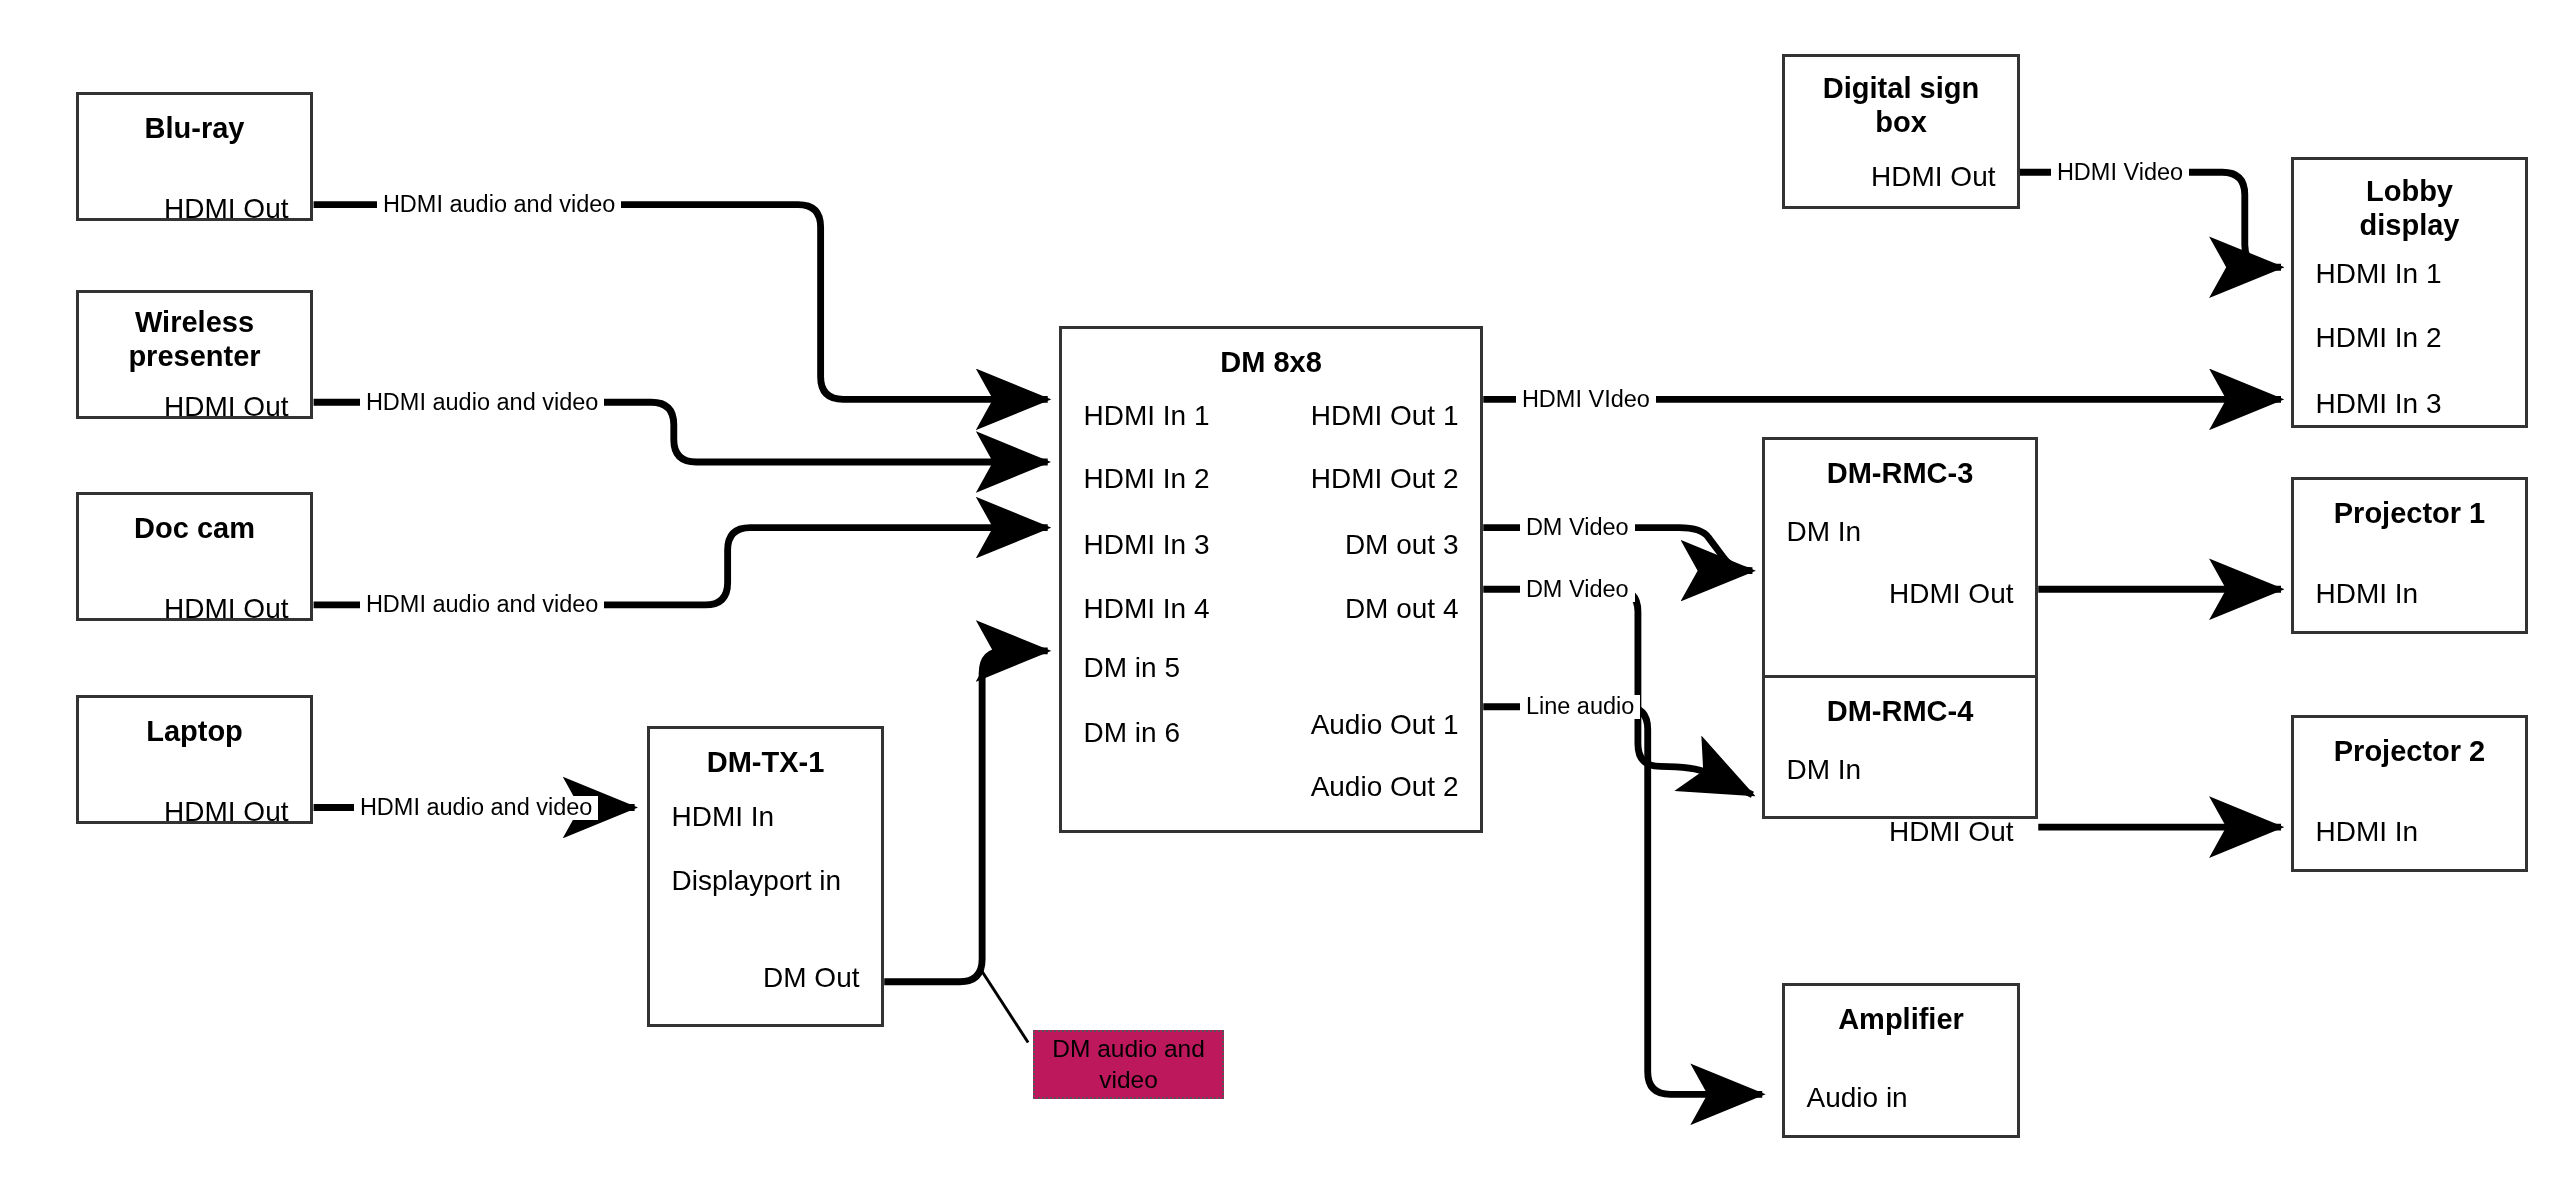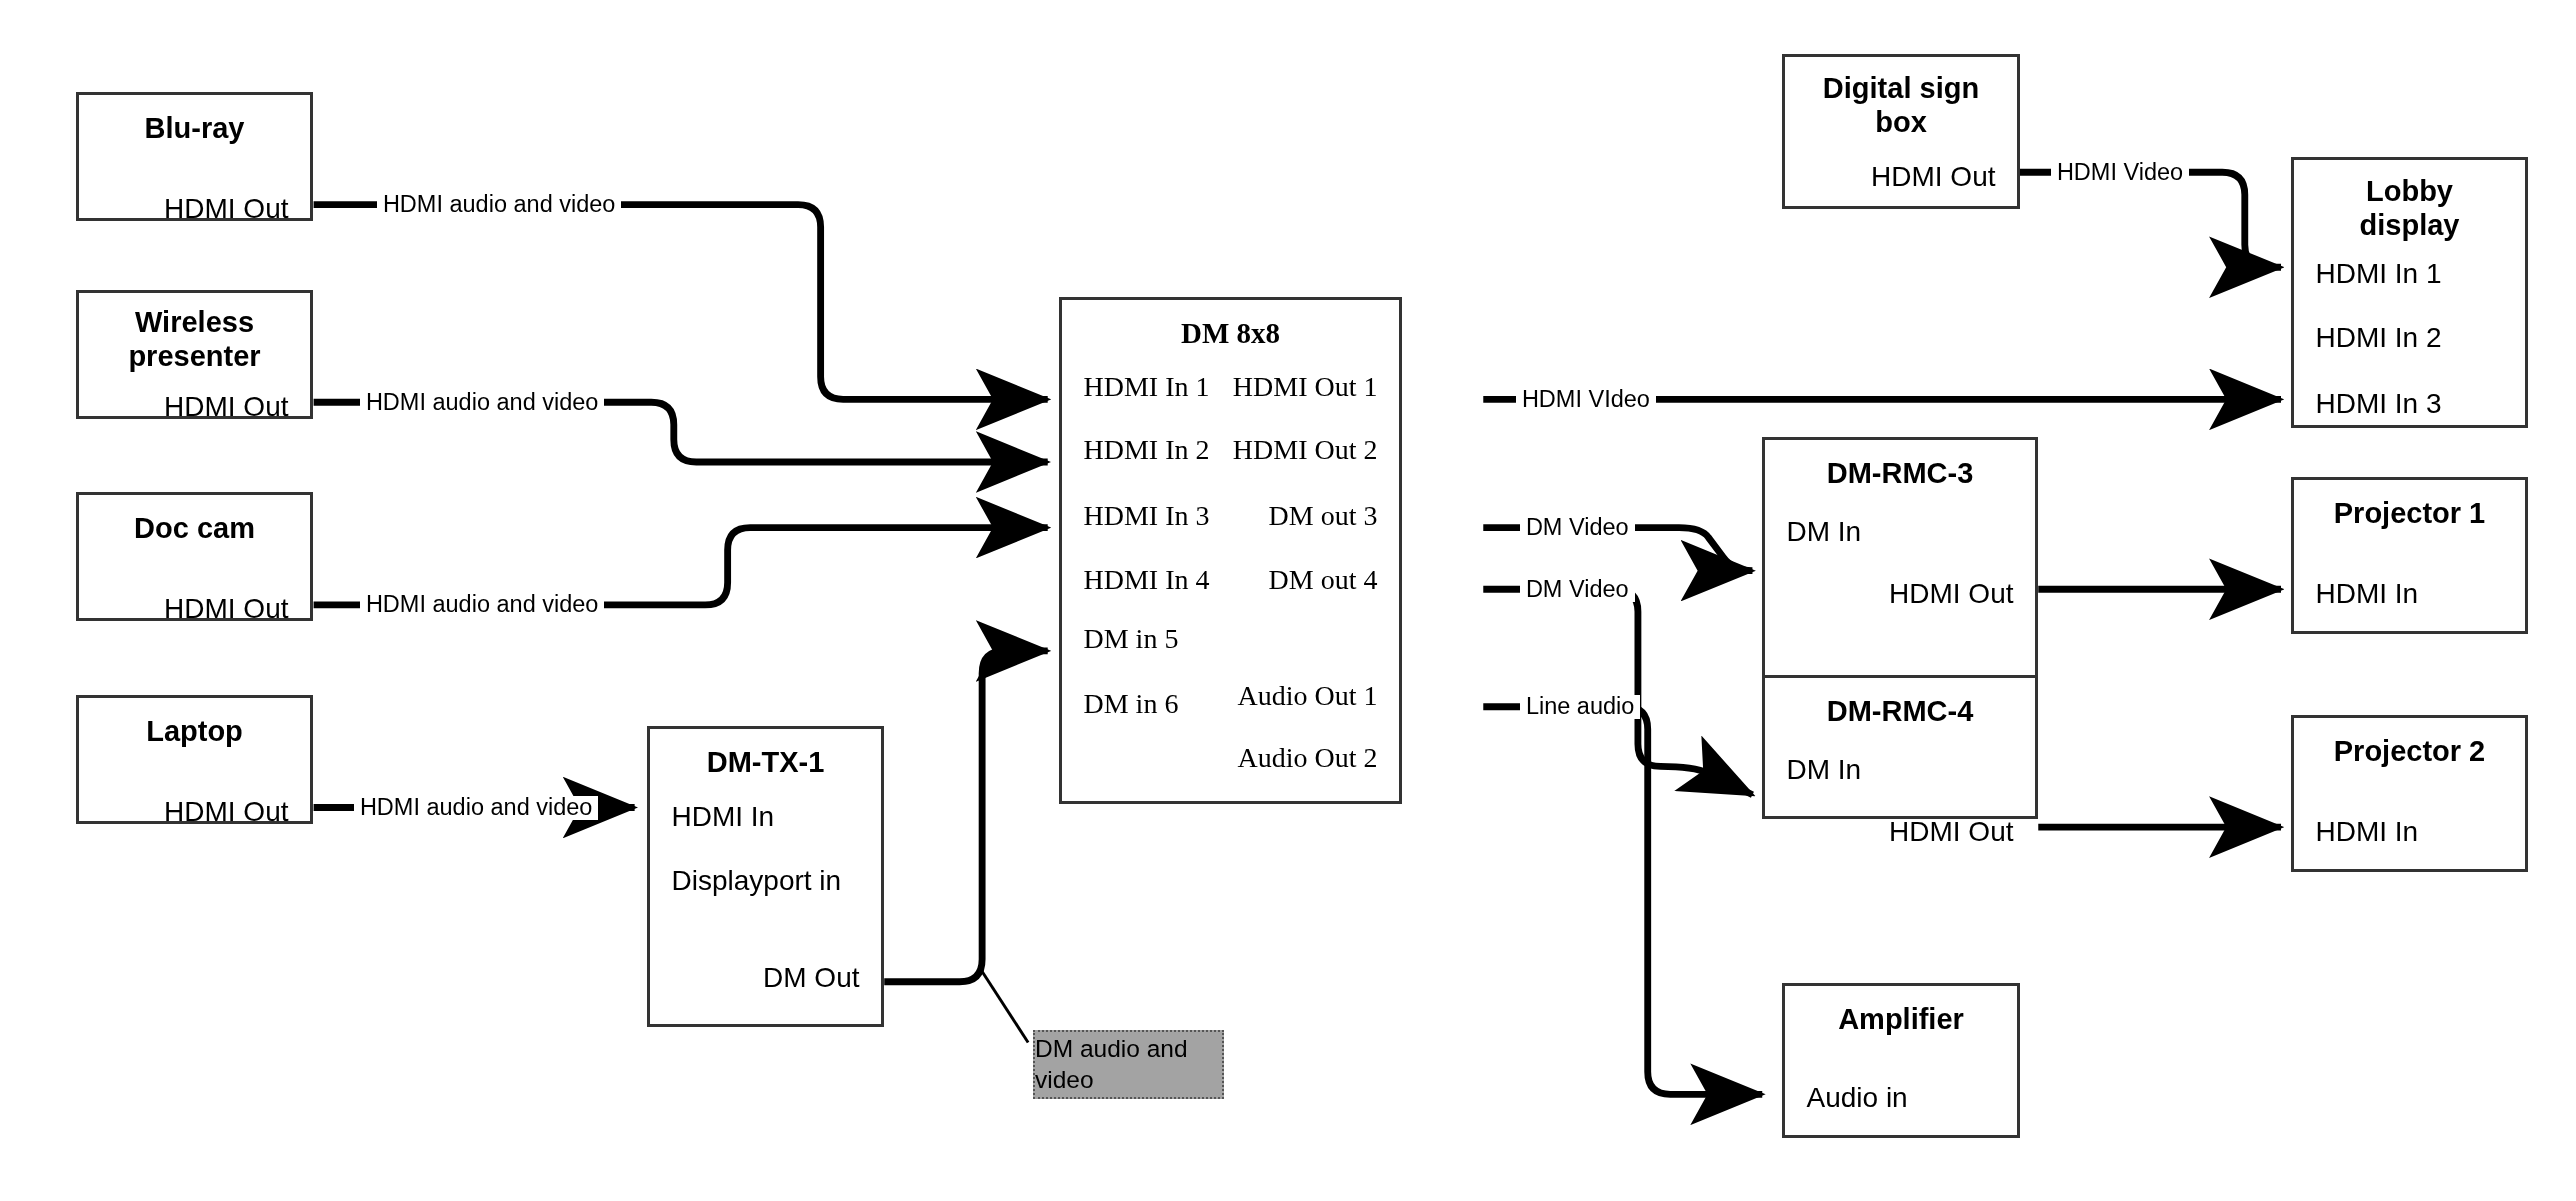--- a/index.html
+++ b/index.html
@@ -55,24 +55,24 @@
     white-space: nowrap;
     background: #ffffff;
     padding: 0 5.9px;
     z-index: 6;
     line-height: 1;
   }
   .callout {
     position: absolute;
     box-sizing: border-box;
     border: 2.9px dotted #555555;
-    background: #a3a3a3;
+    background: #be185d;
     font-size: 24.5px;
     color: #000000;
-    text-align: left;
+    text-align: center;
     display: flex;
     align-items: center;
     justify-content: center;
     line-height: 1.25;
     z-index: 6;
   }
 </style>
 </head>
 <body>
 
@@ -133,21 +133,21 @@
     <div class="port right" style="top:100px;">HDMI Out</div>
   </div>
 
   <div class="node" style="left:647px; top:726px; width:237px; height:301px;">
     <div class="node-title" style="top:15.7px;">DM-TX-1</div>
     <div class="port left" style="top:74px;">HDMI In</div>
     <div class="port left" style="top:138px;">Displayport in</div>
     <div class="port right" style="top:235px;">DM Out</div>
   </div>
 
-  <div class="node" style="left:1059px; top:297px; width:343px; height:507px;font-family:Liberation Serif, serif;">
+  <div class="node" style="left:1059px; top:326px; width:424px; height:507px;">
     <div class="node-title" style="top:15.7px;">DM 8x8</div>
 
     <div class="port left" style="top:73px;">HDMI In 1</div>
     <div class="port left" style="top:136px;">HDMI In 2</div>
     <div class="port left" style="top:202px;">HDMI In 3</div>
     <div class="port left" style="top:266px;">HDMI In 4</div>
     <div class="port left" style="top:325px;">DM in 5</div>
     <div class="port left" style="top:390px;">DM in 6</div>
 
     <div class="port right" style="top:73px;">HDMI Out 1</div>

